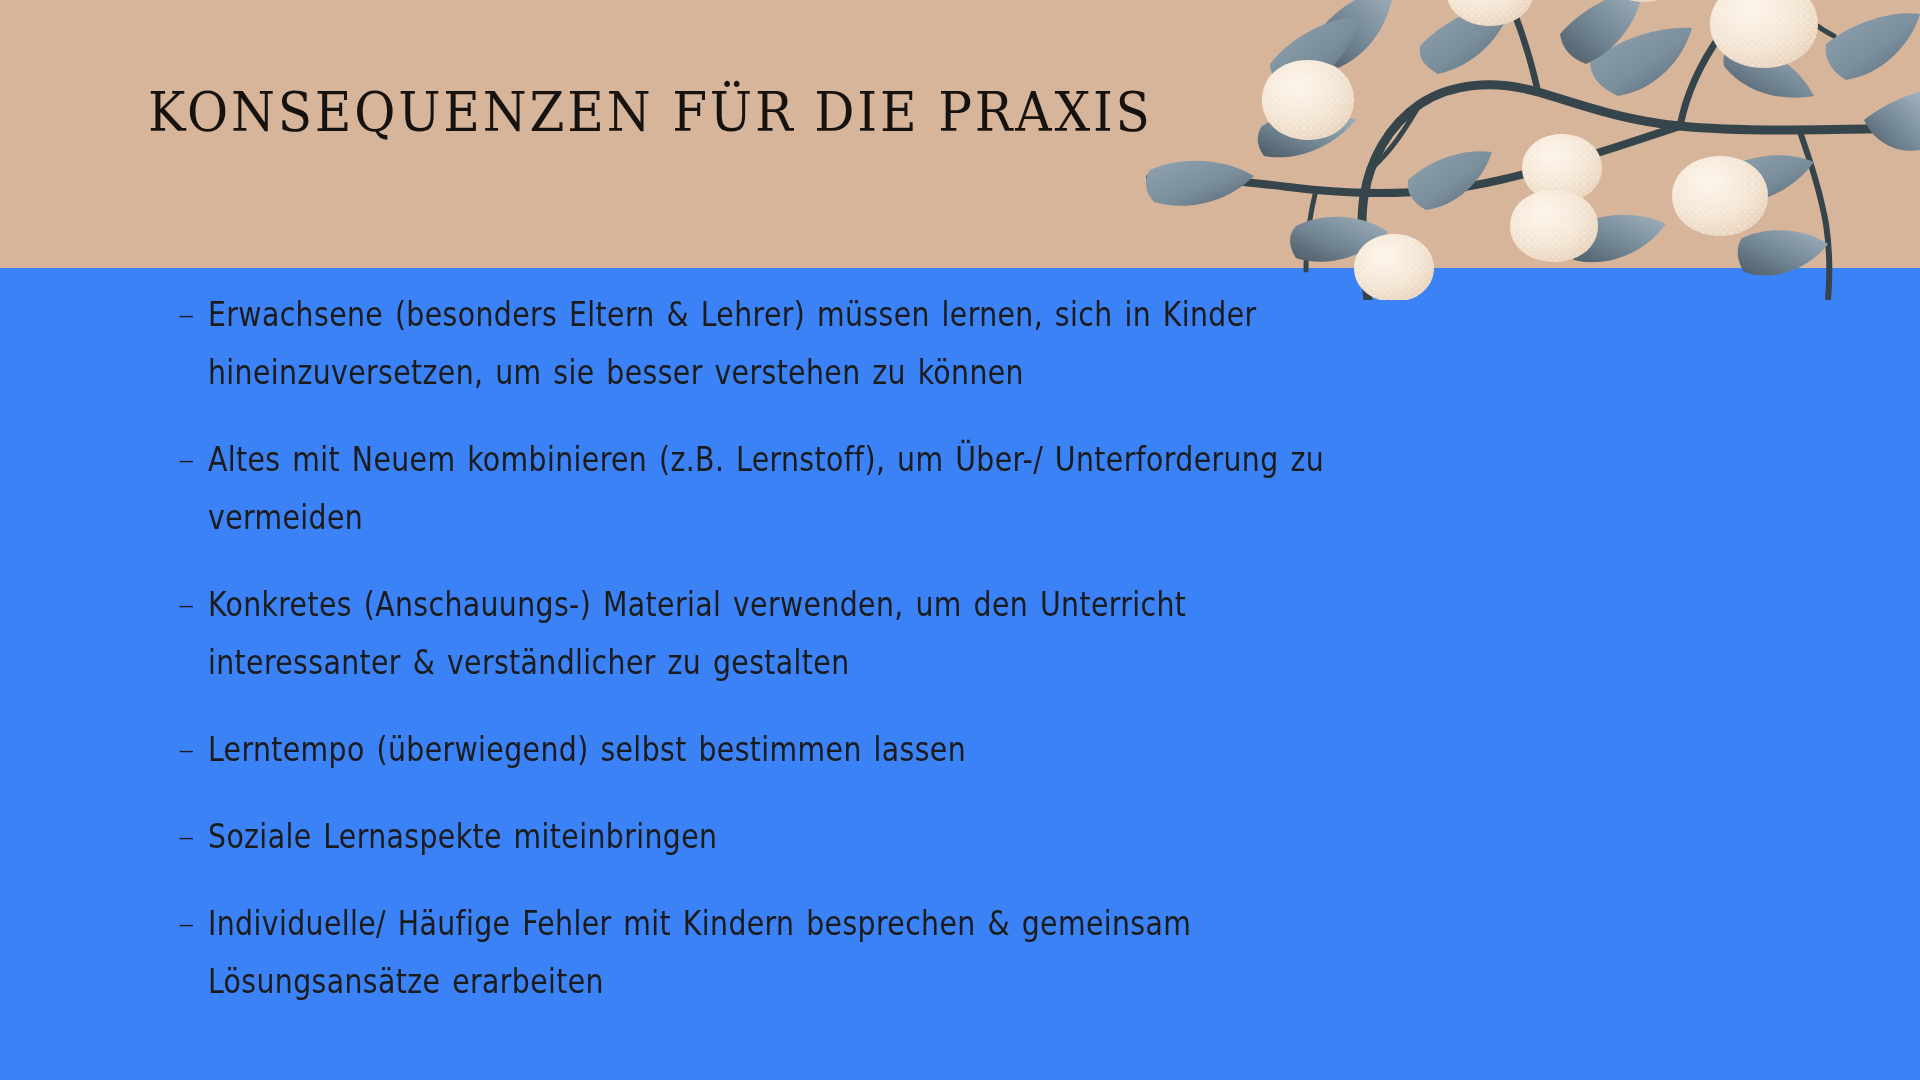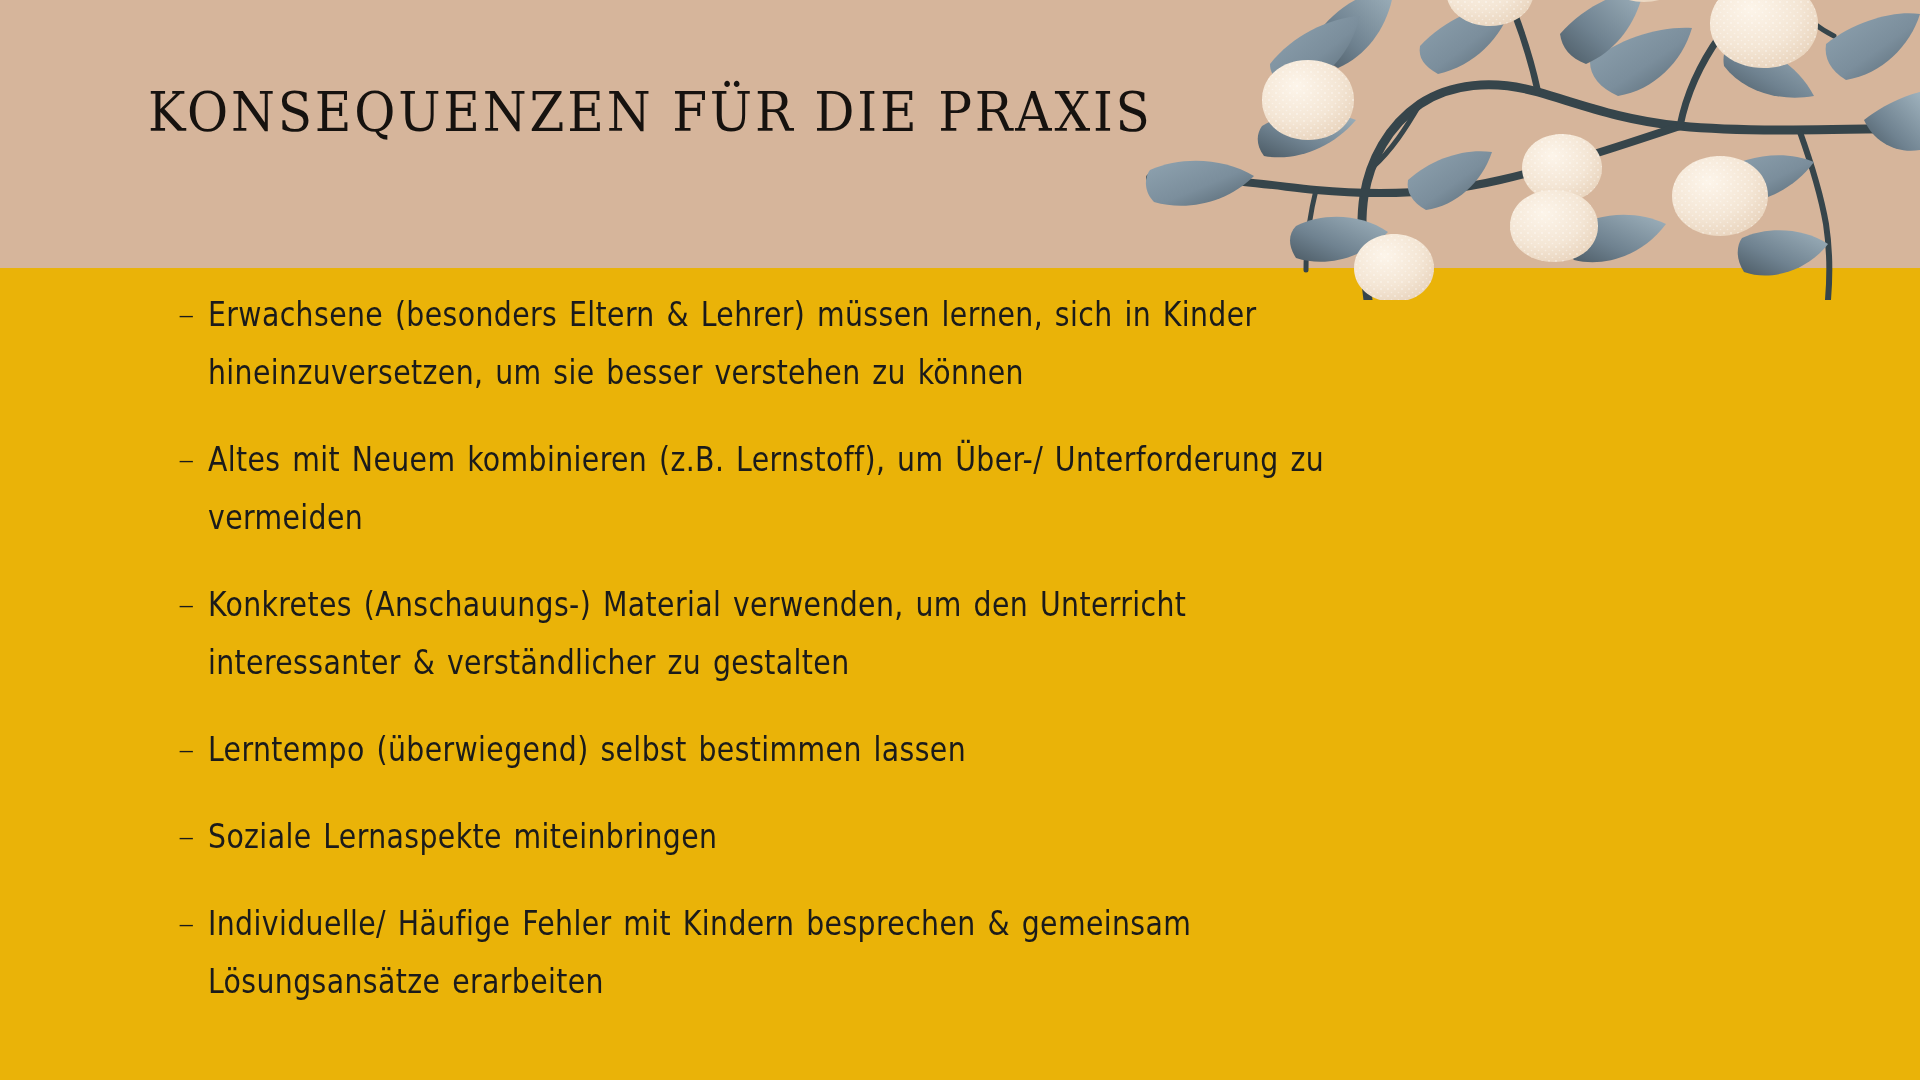--- a/index.html
+++ b/index.html
@@ -11,21 +11,21 @@
     height: 1080px;
     overflow: hidden;
     background: #e4d1c0;
     font-family: "DejaVu Sans", sans-serif;
   }
 
   .slide {
     position: relative;
     width: 1920px;
     height: 1080px;
-    background: #eab308;
+    background: #3b82f6;
     overflow: hidden;
   }
 
   
   .header-band {
     position: absolute;
     left: 0;
     top: 0;
     width: 1920px;
     height: 268px;

